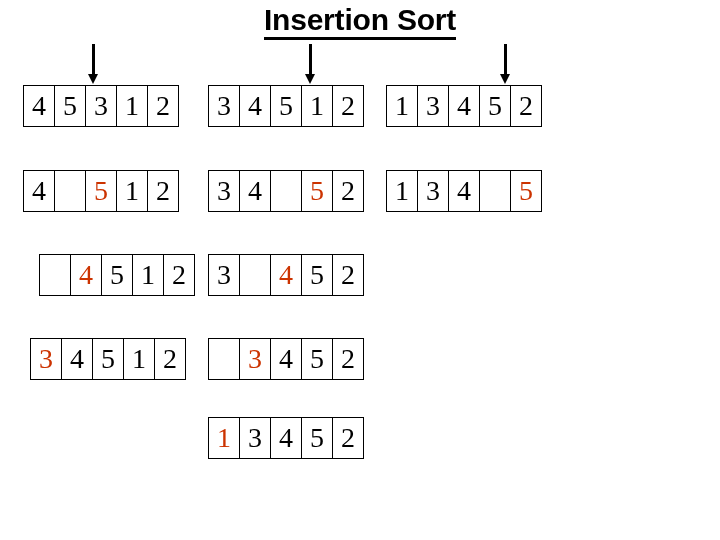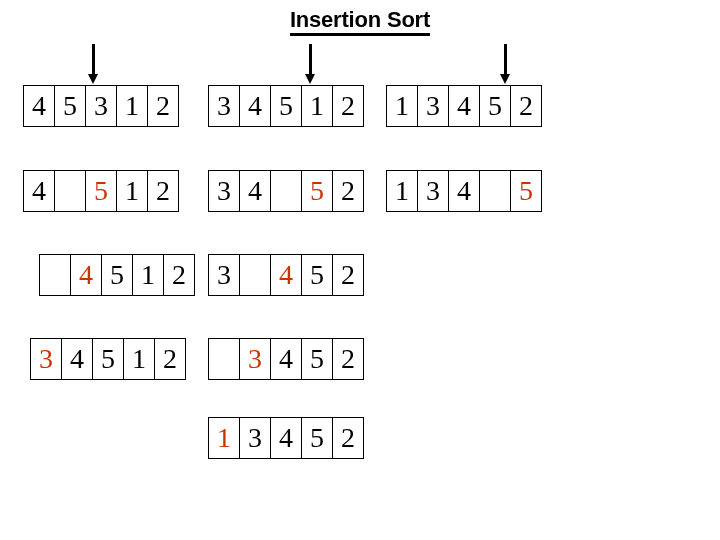--- a/index.html
+++ b/index.html
@@ -25,21 +25,21 @@
 
   
   .title {
     position: absolute;
     left: 0;
     top: 2px;
     width: 720px;
     text-align: center;
     font-family: "Liberation Sans", sans-serif;
     font-weight: bold;
-    font-size: 22px;
+    font-size: 30px;
     line-height: 36px;
     color: #000000;
     letter-spacing: -0.2px;
     white-space: nowrap;
   }
   .title .u {
     border-bottom: 3px solid #000000;
     padding-bottom: 1px;
   }
 

